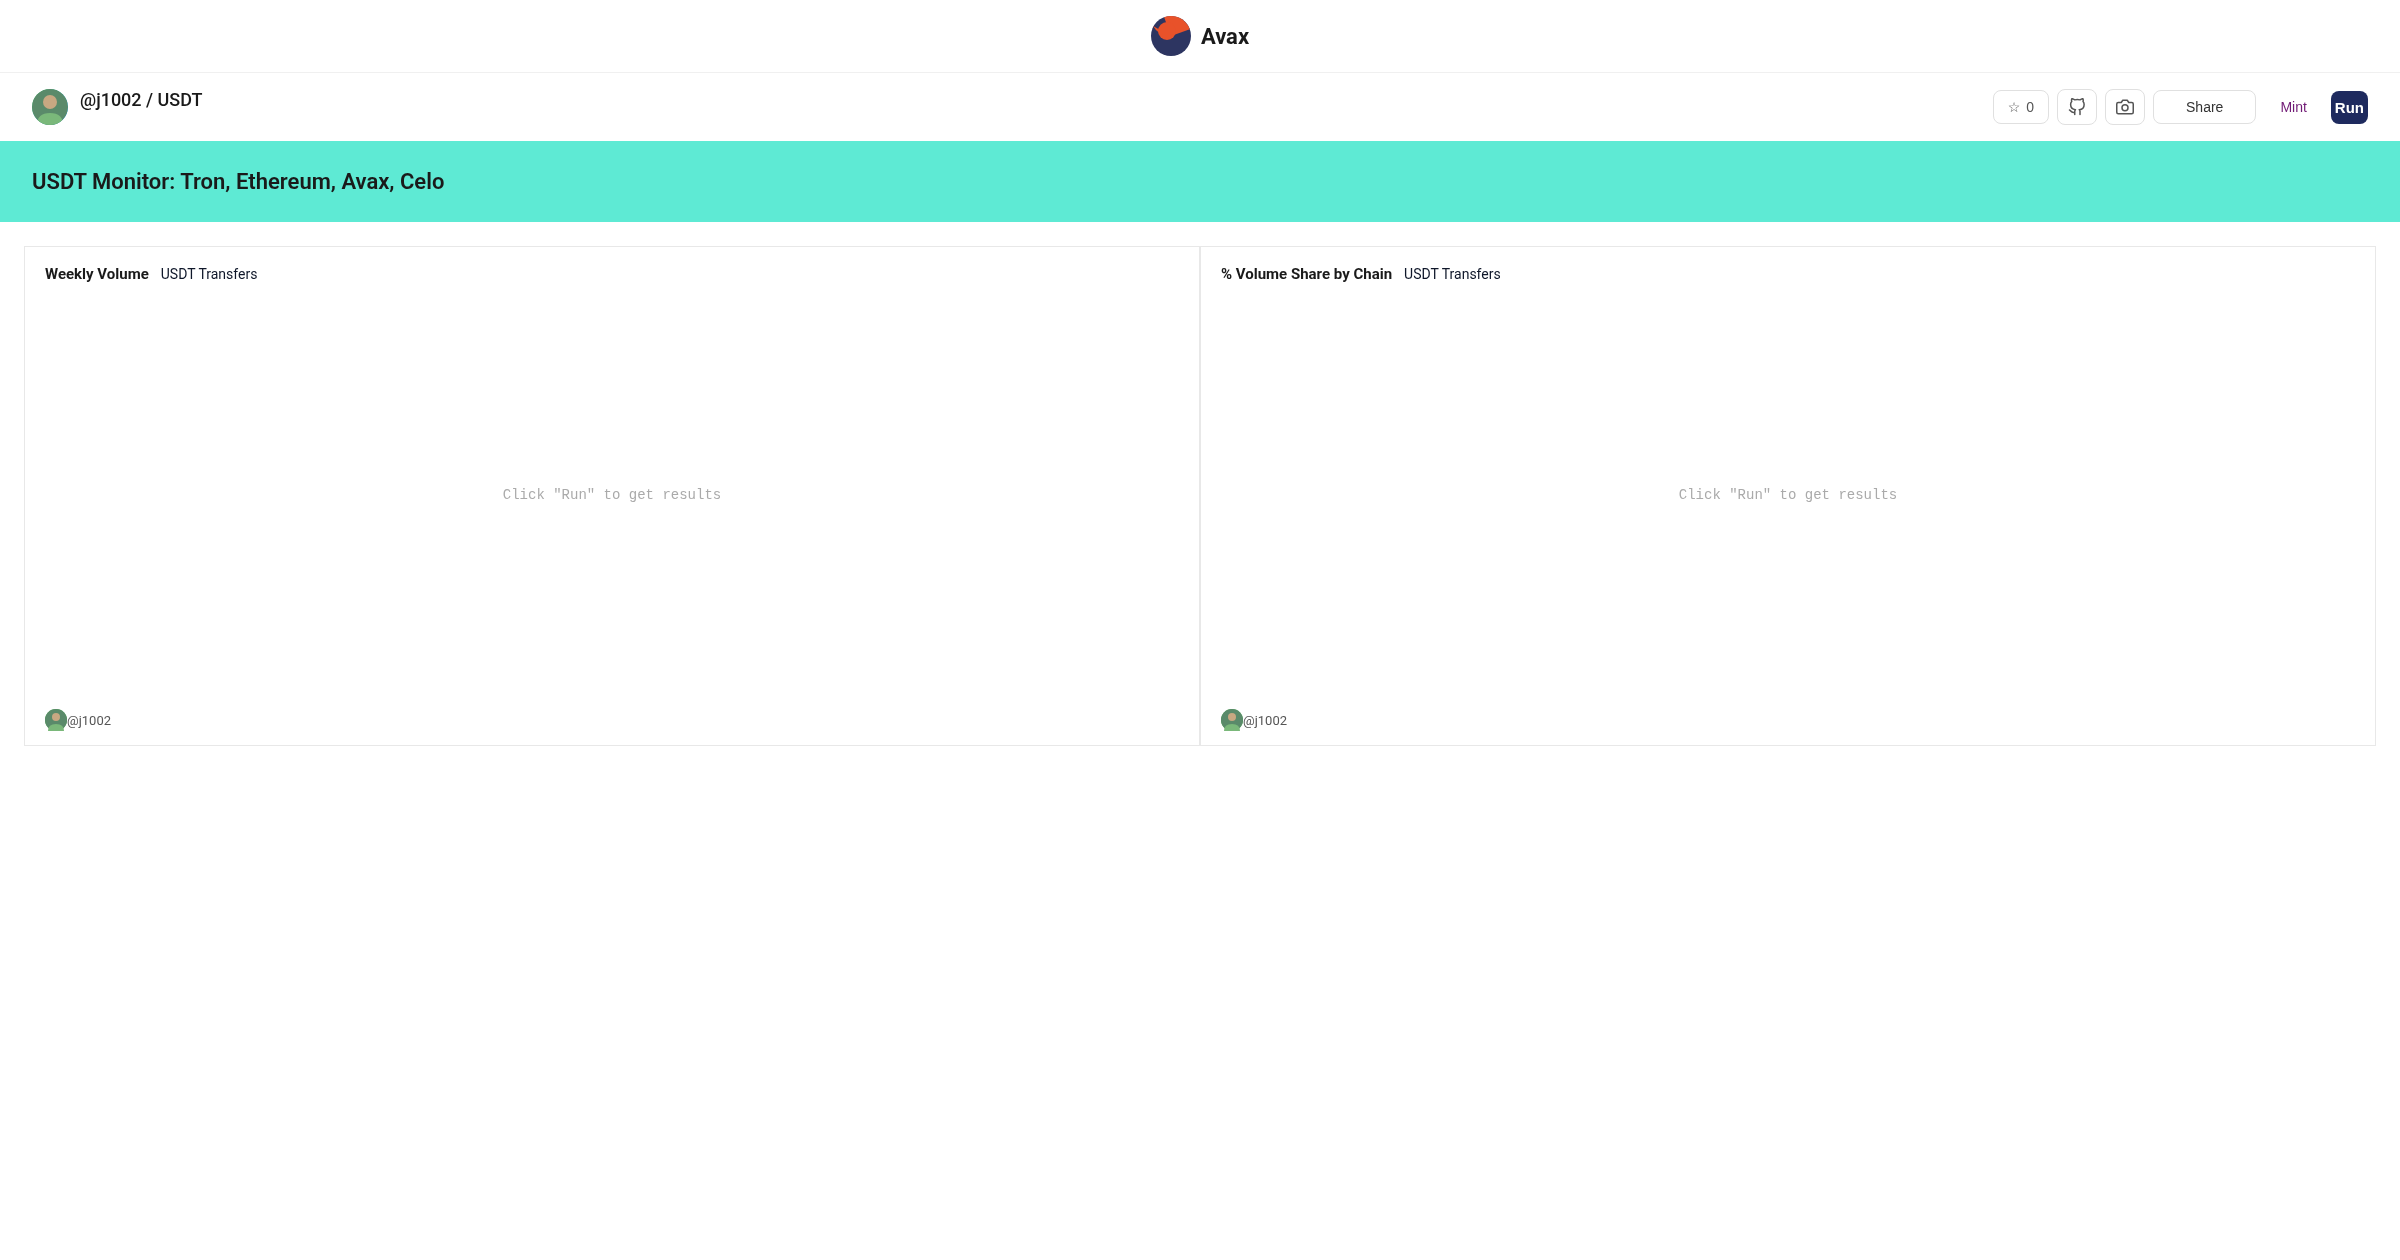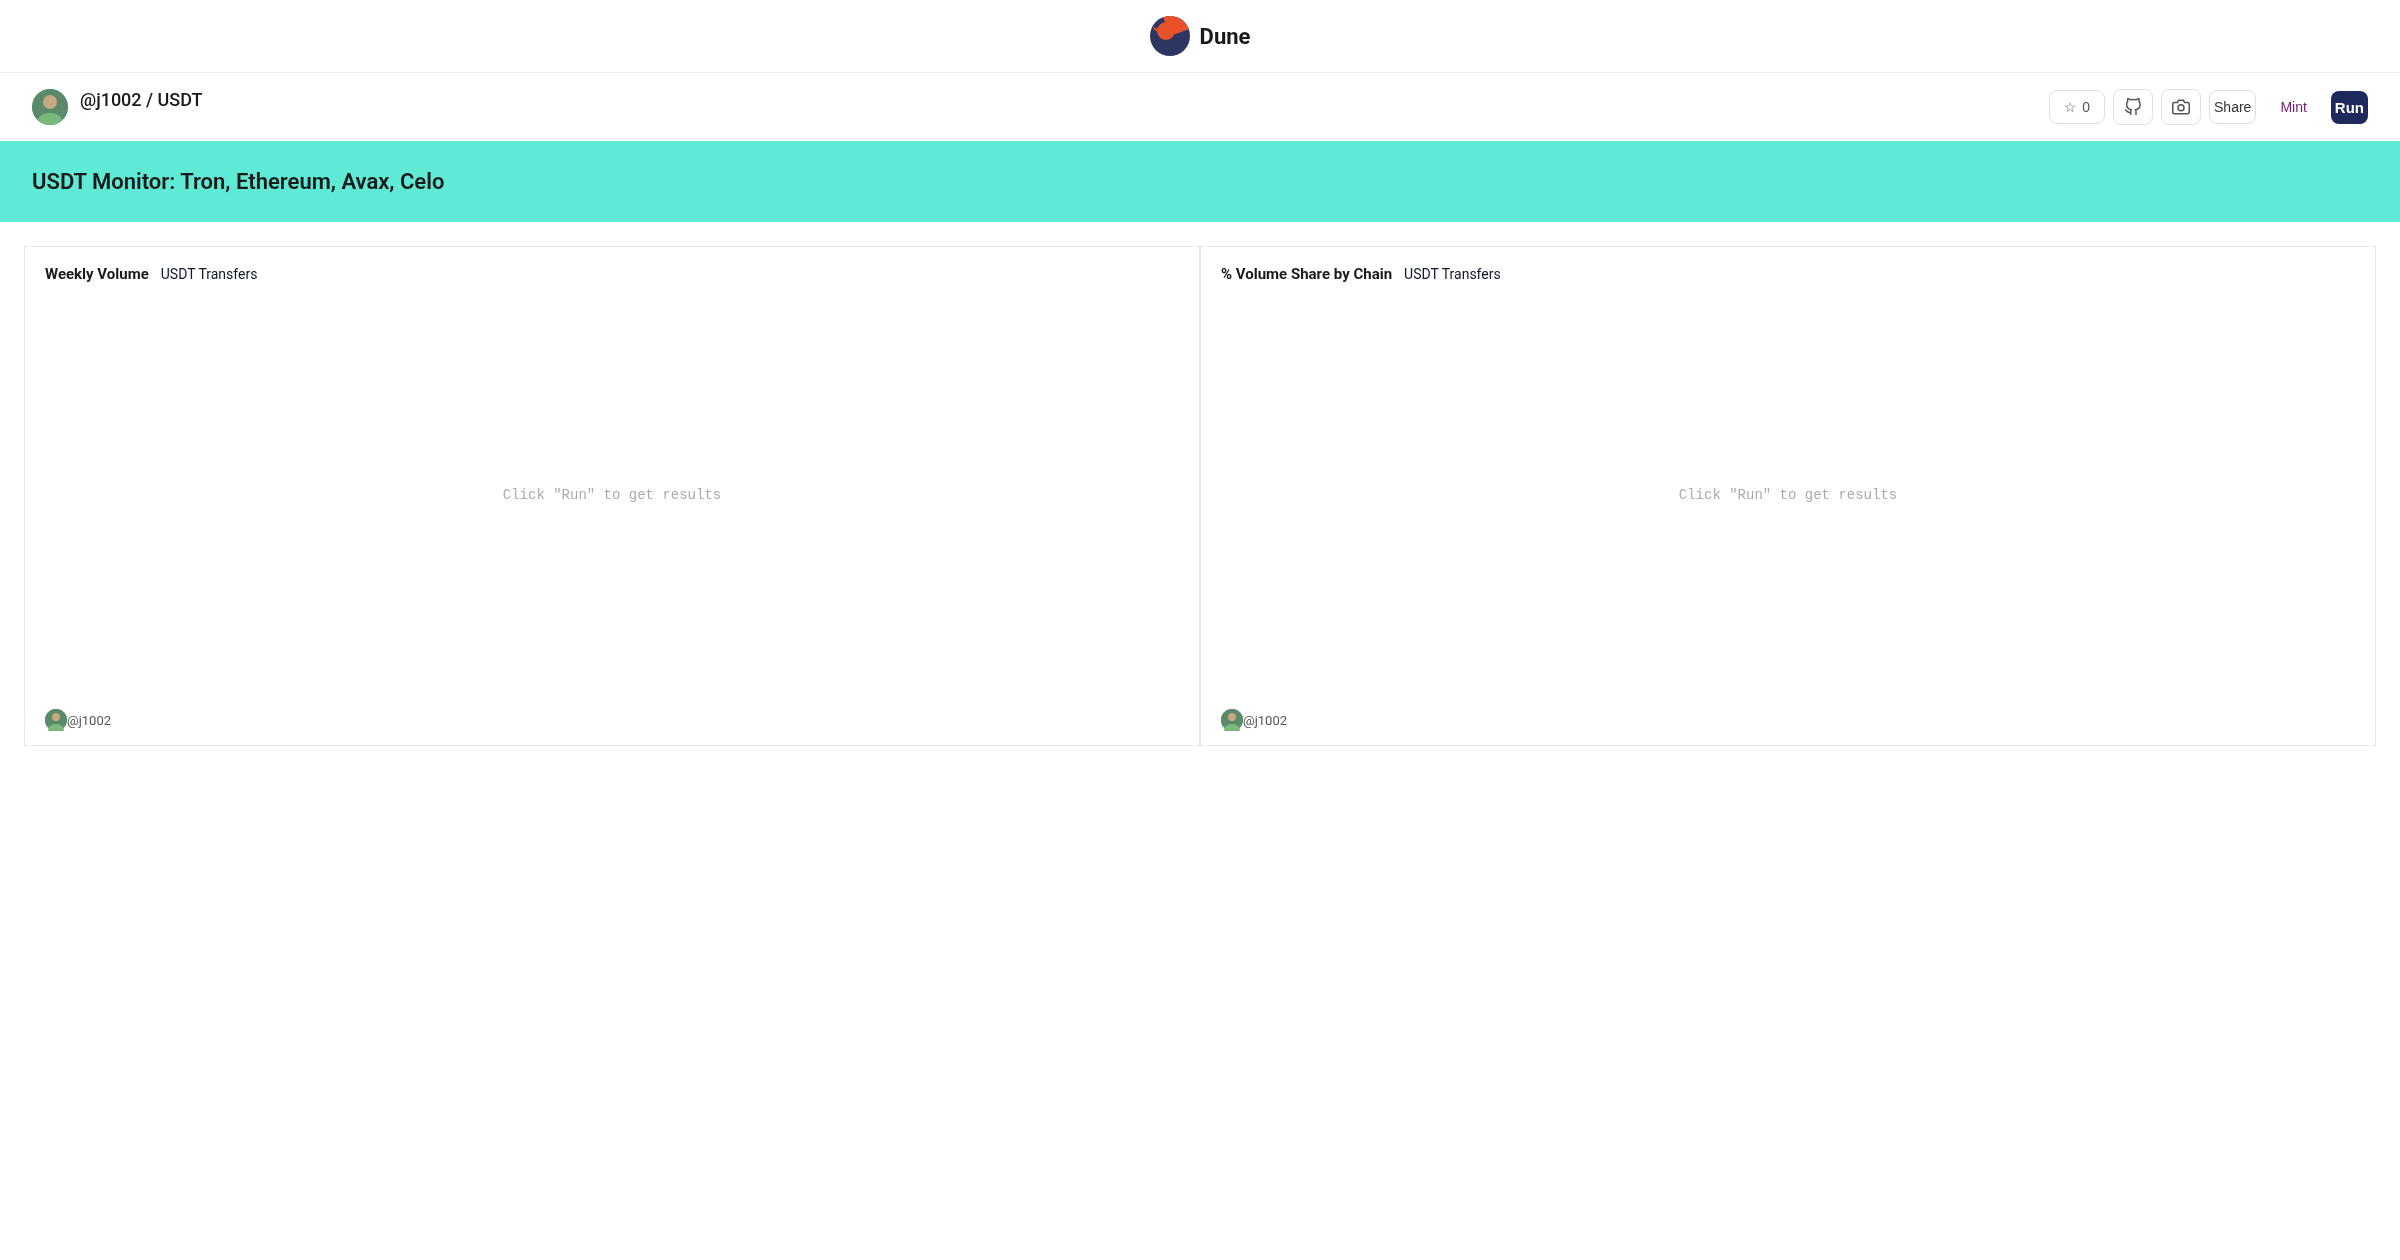--- a/index.html
+++ b/index.html
@@ -100,21 +100,21 @@
       height: 36px;
       border: 1px solid #e0e0e0;
       border-radius: 8px;
       background: #fff;
       cursor: pointer;
       color: #555;
       font-size: 16px;
     }
 
     .btn-share {
-      padding: 8px 4px;
+      padding: 8px 32px;
       border: 1px solid #e0e0e0;
       border-radius: 8px;
       background: #fff;
       font-size: 14px;
       color: #333;
       cursor: pointer;
     }
 
     .btn-mint {
       padding: 8px 16px;
@@ -234,21 +234,21 @@
 <nav class="top-nav">
   <div class="logo-container">
     <div class="logo-icon">
       <svg width="40" height="40" viewBox="0 0 40 40">
         <circle cx="20" cy="20" r="20" fill="#2d3561"></circle>
         <path d="M20 0 A20 20 0 0 1 40 20 L20 20 Z" fill="#e8522a" transform="rotate(-20, 20, 20)"></path>
         <path d="M20 20 A20 20 0 0 1 2 10 L20 20 Z" fill="#e8522a"></path>
         <circle cx="16" cy="15" r="9" fill="#e8522a"></circle>
       </svg>
     </div>
-    <span class="logo-text">Dune</span>
+    <span class="logo-text">Avax</span>
   </div>
 </nav>
 
 <div class="breadcrumb-row">
   <div class="breadcrumb-left">
     <div class="avatar">
       <svg width="36" height="36" viewBox="0 0 36 36">
         <rect width="36" height="36" rx="18" fill="#5a8a6a"></rect>
         <circle cx="18" cy="13" r="7" fill="#c8a882"></circle>
         <path d="M5 36 Q5 24 18 24 Q31 24 31 36" fill="#7ab87a"></path>

